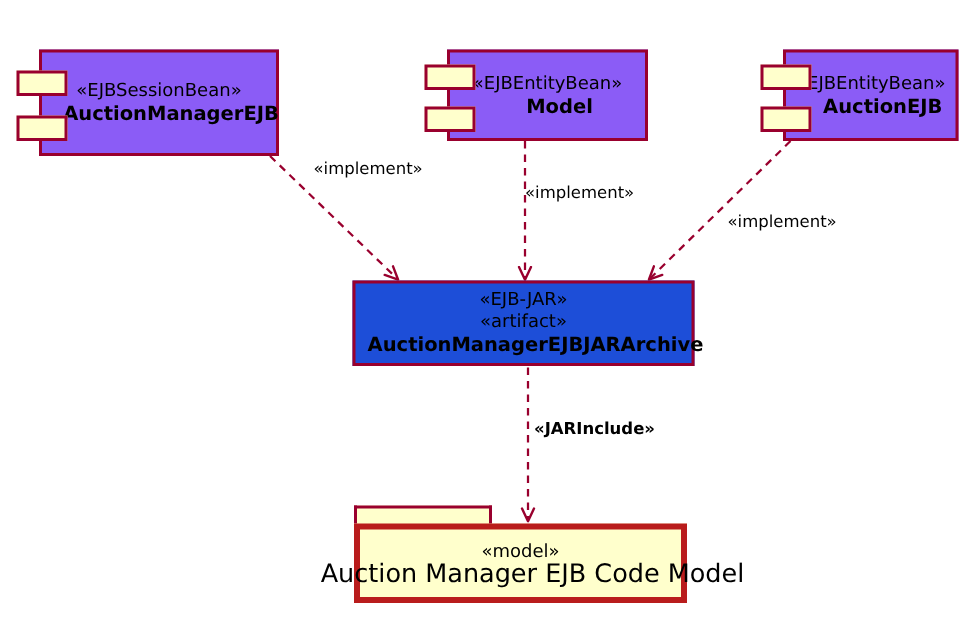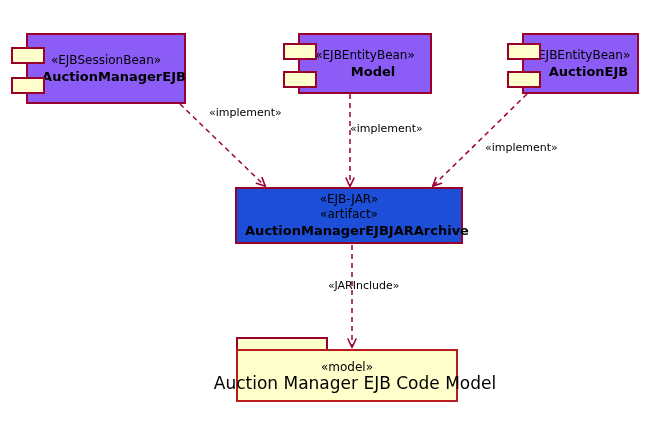--- a/index.html
+++ b/index.html
@@ -82,21 +82,21 @@
     background: #ffffcc;
     border: 2px solid #99002e;
     border-bottom: none;
     left: 0;
     top: 0;
   }
   .package-body {
     position: absolute;
     box-sizing: border-box;
     background: #ffffcc;
-    border: 2px solid #b91c1c;
+    border: 4px solid #b91c1c;
     left: 0;
     display: flex;
     flex-direction: column;
     align-items: center;
     justify-content: center;
   }
 
   
   .edge-layer {
     position: absolute;
@@ -143,21 +143,21 @@
       <path d="M 352,245 L 352,347" fill="none" stroke="#99002e" stroke-width="1.5" stroke-dasharray="5,4" marker-end="url(#openArrow)"></path>
     </g>
   </svg>
 
   <div class="edge-label" style="left:209px; top:106px;">«implement»</div>
 
   <div class="edge-label" style="left:350px; top:122px;">«implement»</div>
 
   <div class="edge-label" style="left:485px; top:141px;">«implement»</div>
 
-  <div class="edge-label" style="left:328px; top:279px;">«JARInclude»</div>
+  <div class="edge-label" style="left:356px; top:279px;font-weight:bold;">«JARInclude»</div>
 
   <div class="component" style="left:26px; top:33px; width:160px; height:71px;">
     <span class="comp-tab t1"></span>
     <span class="comp-tab t2"></span>
     <div class="stereotype">«EJBSessionBean»</div>
     <div class="nodename">AuctionManagerEJB</div>
   </div>
 
   <div class="component" style="left:298px; top:33px; width:134px; height:61px;">
     <span class="comp-tab t1" style="top:8px;"></span>

